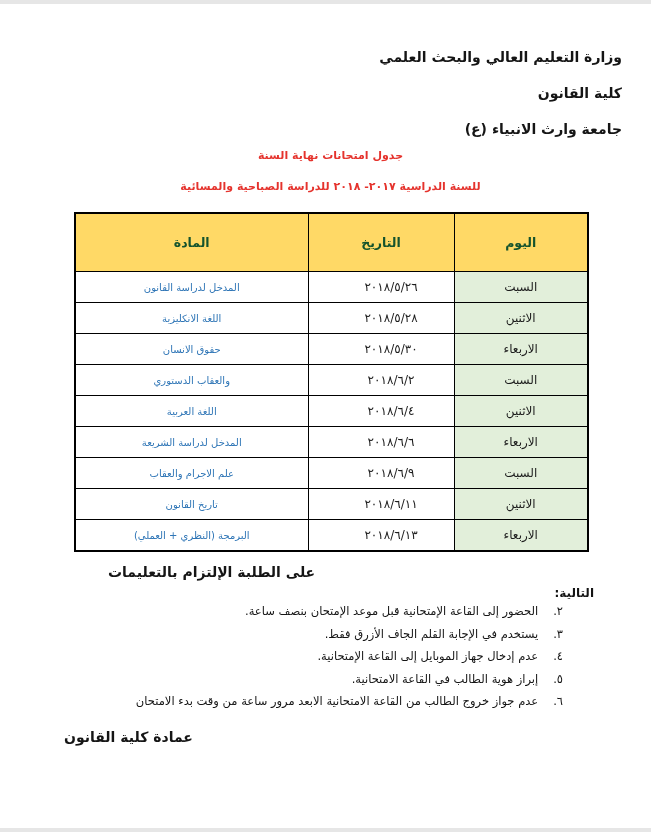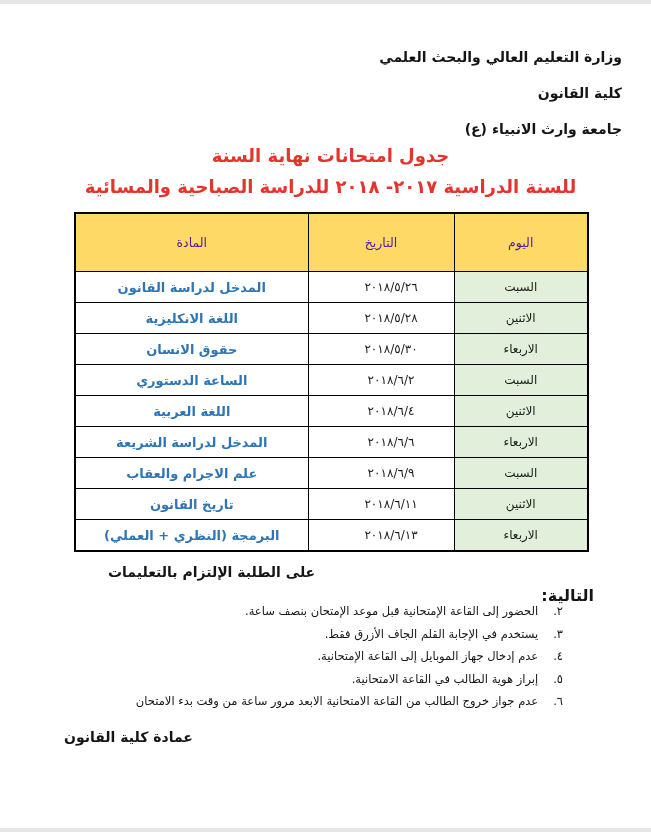--- a/index.html
+++ b/index.html
@@ -12,52 +12,52 @@
   .strip.bottom{bottom:0;}
 
   .letterhead{
     position:absolute;top:47px;right:29px;direction:rtl;text-align:right;
     font-weight:bold;font-size:14px;line-height:20px;
   }
   .letterhead .lh-line{margin-bottom:16px;white-space:nowrap;}
 
   .doc-title{
     position:absolute;top:146px;left:74px;width:513px;direction:rtl;text-align:center;
-    color:var(--red,#e5332d);font-weight:bold;font-size:18px;line-height:19px;
+    color:var(--red,#e5332d);font-weight:bold;font-size:11px;line-height:19px;
   }
   .doc-title .t-line{margin-bottom:12px;white-space:nowrap;}
 
   table.schedule{
     position:absolute;top:212px;left:74px;width:513px;
     border-collapse:collapse;table-layout:fixed;direction:rtl;
     border:2px solid #000;
   }
   table.schedule th,table.schedule td{
     border:1.5px solid #000;text-align:center;vertical-align:middle;
     padding:0 4px;overflow:hidden;white-space:nowrap;
   }
   table.schedule th{
     height:57px;background:var(--yellow,#ffd966);
-    font-weight:normal;font-size:12.5px;color:#4c1d95;
+    font-weight:bold;font-size:12.5px;color:#14532d;
   }
   table.schedule td{height:30px;font-size:12px;color:#1c1c1c;}
   table.schedule td.day{background:var(--green,#e2efda);}
   table.schedule td.date{letter-spacing:0.5px;padding-left:24px;}
   table.schedule td.subject{
-    color:var(--blue,#2e75b6);font-weight:bold;font-size:13px;
+    color:var(--blue,#2e75b6);font-weight:normal;font-size:10px;
   }
   col.c-day{width:134px;} col.c-date{width:146px;} col.c-subject{width:233px;}
 
   .inst-head1{
     position:absolute;top:564px;left:108px;direction:rtl;
     font-weight:bold;font-size:14px;white-space:nowrap;
   }
   .inst-head2{
     position:absolute;top:586px;right:57px;direction:rtl;
-    font-weight:bold;font-size:16px;white-space:nowrap;
+    font-weight:bold;font-size:12px;white-space:nowrap;
   }
   .inst-list{
     position:absolute;top:604px;right:88px;width:480px;
     direction:rtl;text-align:right;font-size:11.5px;line-height:14px;
   }
   .inst-item{margin-bottom:8.5px;white-space:nowrap;}
   .inst-item .num{display:inline-block;margin-left:15px;}
 
   .signature{
     position:absolute;top:729px;left:64px;direction:rtl;
@@ -106,21 +106,21 @@
           <td class="subject">اللغة الانكليزية</td>
         </tr>
         <tr>
           <td class="day">الاربعاء</td>
           <td class="date">٢٠١٨/٥/٣٠</td>
           <td class="subject">حقوق الانسان</td>
         </tr>
         <tr>
           <td class="day">السبت</td>
           <td class="date">٢٠١٨/٦/٢</td>
-          <td class="subject">الساعة الدستوري</td>
+          <td class="subject">والعقاب الدستوري</td>
         </tr>
         <tr>
           <td class="day">الاثنين</td>
           <td class="date">٢٠١٨/٦/٤</td>
           <td class="subject">اللغة العربية</td>
         </tr>
         <tr>
           <td class="day">الاربعاء</td>
           <td class="date">٢٠١٨/٦/٦</td>
           <td class="subject">المدخل لدراسة الشريعة</td>

